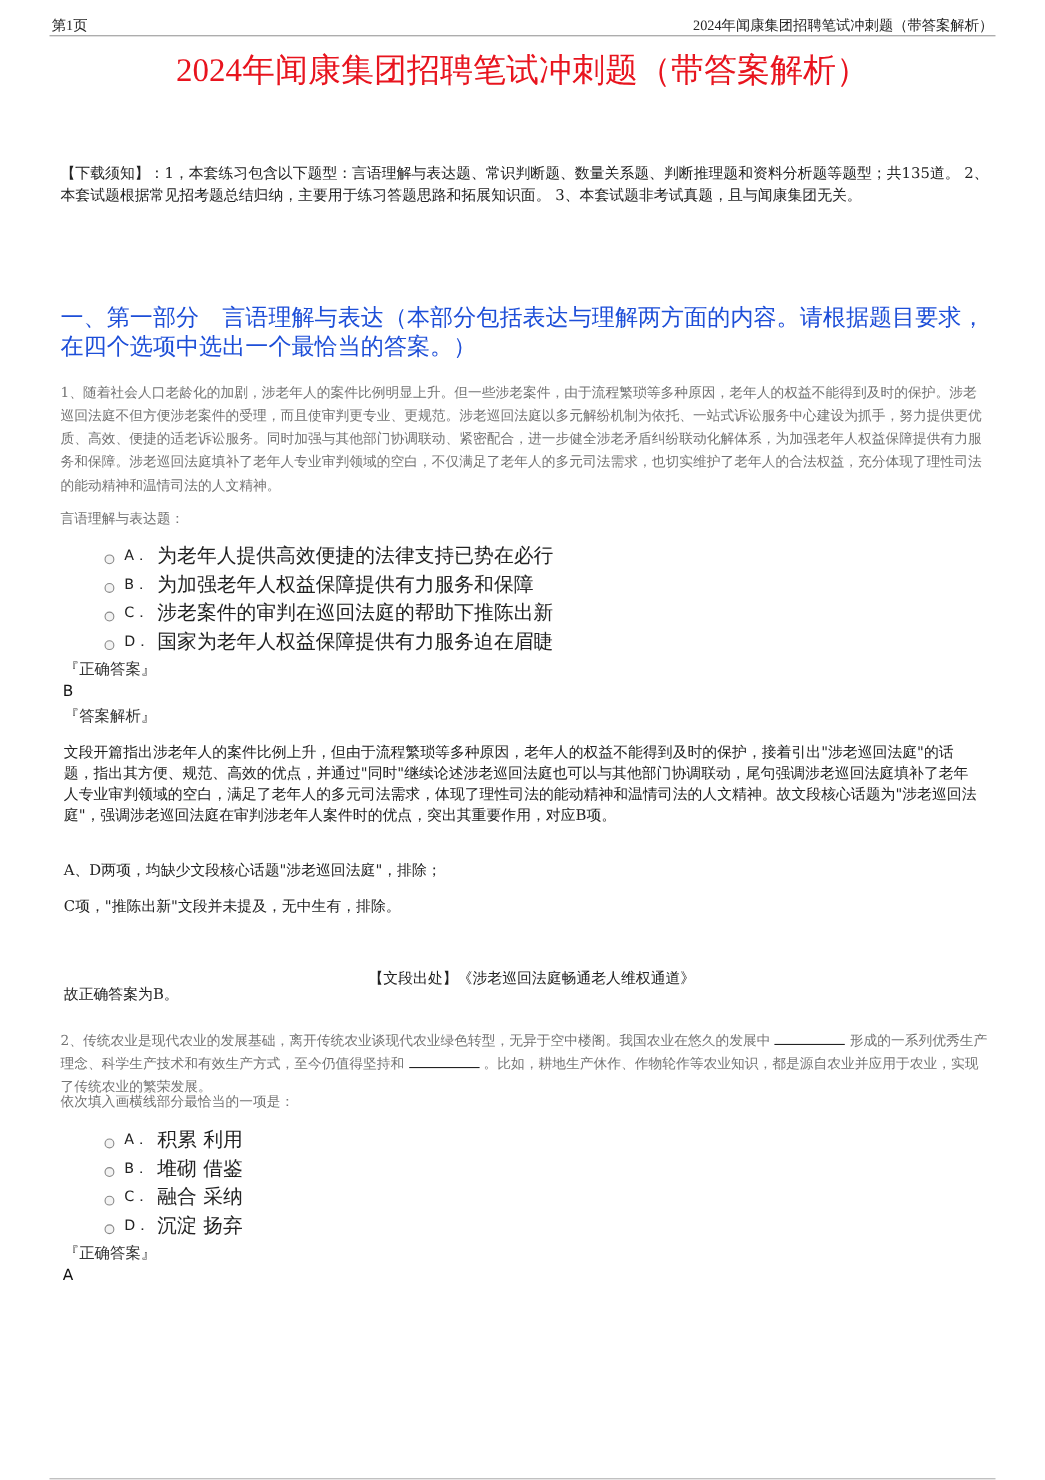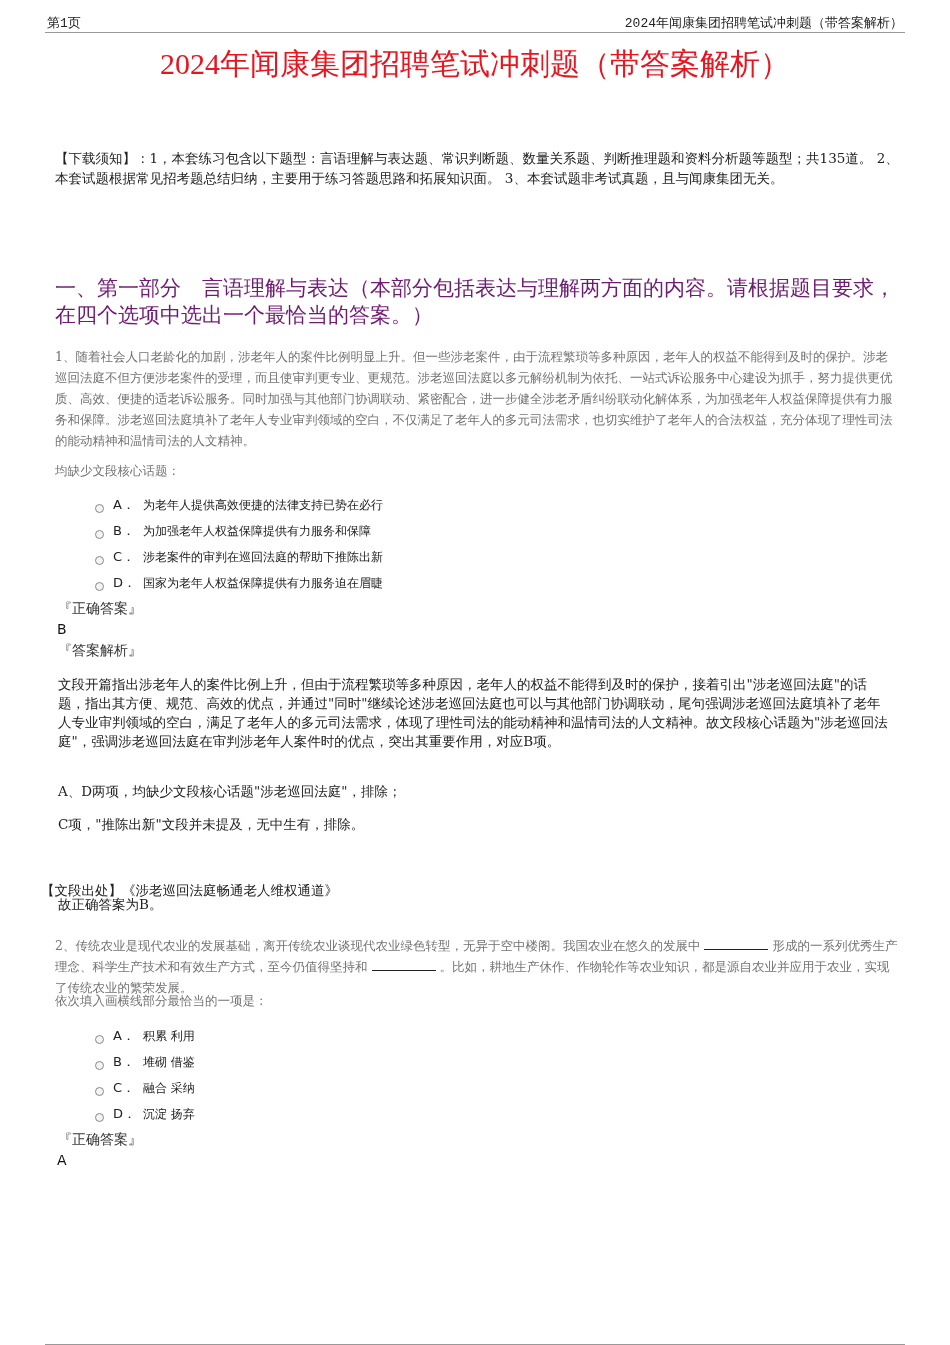--- a/index.html
+++ b/index.html
@@ -4,56 +4,56 @@
   <style>
     html, body { margin: 0; padding: 0; background: #ffffff; }
     body {
       width: 950px; height: 1345px; position: relative; overflow: hidden;
       font-family: "DejaVu Serif", "Liberation Serif", serif;
       color: #333333;
     }
     .header {
       position: absolute; left: 45px; right: 45px; top: 12px; height: 20px;
       border-bottom: 1px solid #999;
-      font-family: Liberation Mono, monospace;
+      font-family: Liberation Serif, serif;
       font-size: 13px; color: #222;
     }
     .header .left { position: absolute; left: 2px; top: 2px; }
     .header .right { position: absolute; right: 2px; top: 2px; }
     .title {
       position: absolute; left: 0; right: 0; top: 44px; text-align: center;
       font-family: "Liberation Serif", "DejaVu Serif", serif;
       font-size: 30px; color: #e8141e; letter-spacing: 0px;
     }
     .notice {
       position: absolute; left: 55px; width: 845px; top: 148px;
       font-size: 13.5px; line-height: 20px; color: #222;
     }
     .section-heading {
       position: absolute; left: 55px; width: 850px; top: 275px;
-      font-size: 21px; line-height: 27px; color: #701a75;
+      font-size: 21px; line-height: 27px; color: #1d4ed8;
     }
     .para {
       position: absolute; left: 55px; width: 845px;
       font-size: 12.5px; line-height: 21px; color: #737373;
     }
     .options { position: absolute; left: 95px; }
     .option {
       display: flex; align-items: center; height: 26px;
       font-size: 14px; color: #222;
     }
     .radio {
       width: 9px; height: 9px; border: 1px solid #888; border-radius: 50%;
       margin-right: 9px; margin-top: 6px; background: #f4f4f4;
       box-sizing: border-box;
     }
     .opt-letter {
       font-family: "DejaVu Sans", sans-serif; font-size: 13px; width: 30px;
     }
-    .opt-text { font-family: "DejaVu Serif", serif; font-size: 12px; }
+    .opt-text { font-family: "DejaVu Serif", serif; font-size: 18px; }
     .label {
       position: absolute; left: 58px; font-size: 14px; color: #333;
     }
     .answer {
       position: absolute; left: 57px;
       font-family: "DejaVu Sans", sans-serif; font-size: 14px; color: #111;
     }
     .analysis {
       position: absolute; left: 58px; width: 835px;
       font-size: 13.5px; line-height: 19px; color: #222;
@@ -79,21 +79,21 @@
   <span class="right">2024年闻康集团招聘笔试冲刺题（带答案解析）</span>
 </div>
 
 <div class="title">2024年闻康集团招聘笔试冲刺题（带答案解析）</div>
 
 <div class="notice">【下载须知】：1，本套练习包含以下题型：言语理解与表达题、常识判断题、数量关系题、判断推理题和资料分析题等题型；共135道。 2、本套试题根据常见招考题总结归纳，主要用于练习答题思路和拓展知识面。 3、本套试题非考试真题，且与闻康集团无关。</div>
 
 <div class="section-heading">一、第一部分　言语理解与表达（本部分包括表达与理解两方面的内容。请根据题目要求，在四个选项中选出一个最恰当的答案。）</div>
 
 <div class="para" style="top:346px;">1、随着社会人口老龄化的加剧，涉老年人的案件比例明显上升。但一些涉老案件，由于流程繁琐等多种原因，老年人的权益不能得到及时的保护。涉老巡回法庭不但方便涉老案件的受理，而且使审判更专业、更规范。涉老巡回法庭以多元解纷机制为依托、一站式诉讼服务中心建设为抓手，努力提供更优质、高效、便捷的适老诉讼服务。同时加强与其他部门协调联动、紧密配合，进一步健全涉老矛盾纠纷联动化解体系，为加强老年人权益保障提供有力服务和保障。涉老巡回法庭填补了老年人专业审判领域的空白，不仅满足了老年人的多元司法需求，也切实维护了老年人的合法权益，充分体现了理性司法的能动精神和温情司法的人文精神。</div>
-<div class="para" style="top:460px;">均缺少文段核心话题：</div>
+<div class="para" style="top:460px;">言语理解与表达题：</div>
 
 <div class="options" style="top:492px;">
   <div class="option">
     <span class="radio"></span>
     <span class="opt-letter">A．</span>
     <span class="opt-text">为老年人提供高效便捷的法律支持已势在必行</span>
   </div>
   <div class="option">
     <span class="radio"></span>
     <span class="opt-letter">B．</span>
@@ -112,21 +112,21 @@
 </div>
 
 <div class="label" style="top:600px;">『正确答案』</div>
 <div class="answer" style="top:621px;">B</div>
 <div class="label" style="top:642px;text-align:right;">『答案解析』</div>
 
 <div class="analysis" style="top:675px;">文段开篇指出涉老年人的案件比例上升，但由于流程繁琐等多种原因，老年人的权益不能得到及时的保护，接着引出"涉老巡回法庭"的话题，指出其方便、规范、高效的优点，并通过"同时"继续论述涉老巡回法庭也可以与其他部门协调联动，尾句强调涉老巡回法庭填补了老年人专业审判领域的空白，满足了老年人的多元司法需求，体现了理性司法的能动精神和温情司法的人文精神。故文段核心话题为"涉老巡回法庭"，强调涉老巡回法庭在审判涉老年人案件时的优点，突出其重要作用，对应B项。</div>
 <div class="analysis" style="top:782px;">A、D两项，均缺少文段核心话题"涉老巡回法庭"，排除；</div>
 <div class="analysis" style="top:815px;">C项，"推陈出新"文段并未提及，无中生有，排除。</div>
 <div class="analysis" style="top:895px;">故正确答案为B。</div>
-<div class="analysis" style="top:881px; left:41px;">【文段出处】《涉老巡回法庭畅通老人维权通道》</div>
+<div class="analysis" style="top:881px; left:66px;text-align:center;">【文段出处】《涉老巡回法庭畅通老人维权通道》</div>
 
 <div class="para" style="top:935px;">
   <span>2、传统农业是现代农业的发展基础，离开传统农业谈现代农业绿色转型，无异于空中楼阁。我国农业在悠久的发展中</span><span class="blank"></span><span>形成的一系列优秀生产理念、科学生产技术和有效生产方式，至今仍值得坚持和</span><span class="blank"></span><span>。比如，耕地生产休作、作物轮作等农业知识，都是源自农业并应用于农业，实现了传统农业的繁荣发展。</span>
 </div>
 <div class="para" style="top:990px;">依次填入画横线部分最恰当的一项是：</div>
 
 <div class="options" style="top:1023px;">
   <div class="option">
     <span class="radio"></span>
     <span class="opt-letter">A．</span>

